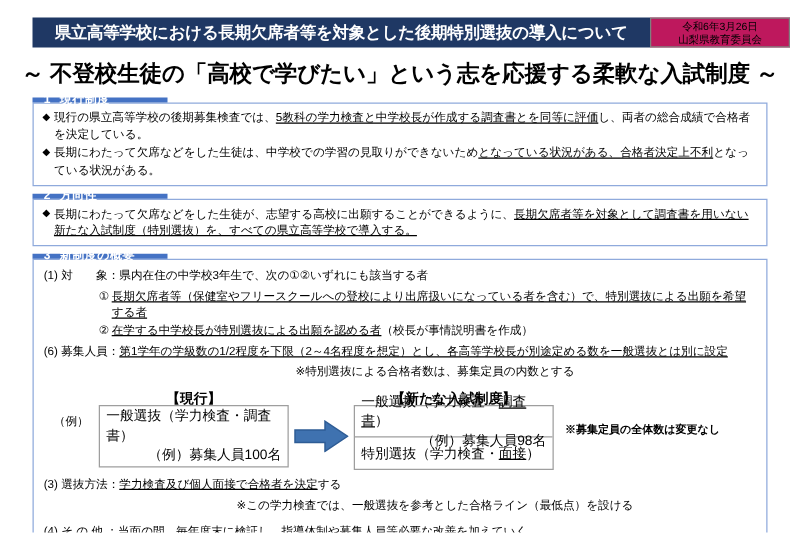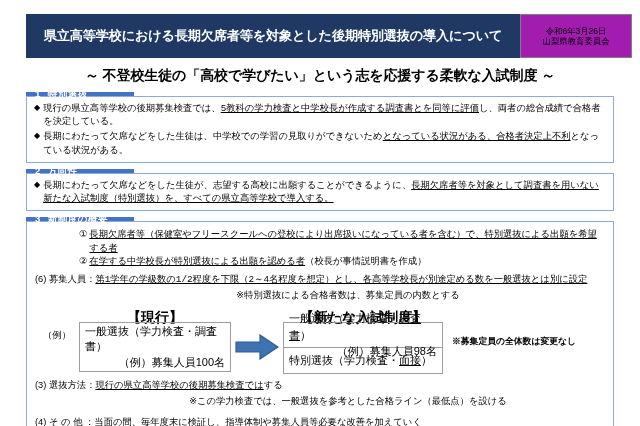--- a/index.html
+++ b/index.html
@@ -20,56 +20,56 @@
     width: 640px;
     height: 426px;
     box-sizing: border-box;
     padding: 10px 12px 0 12px;
   }
 
   
   .titlebar {
     display: flex;
     align-items: stretch;
-    height: 44px;
+    height: 24px;
     margin: 4px 0 0 14px;
     width: 606px;
   }
   .titlebar-main {
     flex: 1 1 auto;
     background: #1F3864;
     color: #ffffff;
     font-weight: bold;
     font-size: 13.2px;
     letter-spacing: -0.2px;
     display: flex;
     align-items: center;
     justify-content: center;
     padding: 0 6px;
     box-sizing: border-box;
   }
   .titlebar-date {
     flex: 0 0 112px;
     border: 1px solid #7f7f7f;
-    background: #a21caf;
+    background: #be185d;
     color: #000000;
     font-size: 8.4px;
     line-height: 1.25;
     display: flex;
     flex-direction: column;
     align-items: center;
     justify-content: center;
     box-sizing: border-box;
   }
 
   
   .subtitle {
     text-align: center;
     font-weight: bold;
-    font-size: 14px;
+    font-size: 18px;
     letter-spacing: -0.1px;
     margin: 9px 0 7px 0;
   }
 
   
   .section {
     margin: 0 14px 6px 14px;
   }
   .sec-head {
     display: inline-block;
@@ -99,21 +99,21 @@
     margin-bottom: 2px;
   }
   .bullet-row:last-child { margin-bottom: 0; }
   .dia {
     flex: 0 0 auto;
     margin-right: 3px;
     font-size: 8px;
     line-height: 1.6;
   }
   .bullet-text { flex: 1 1 auto; }
-  u.ul { text-decoration: underline; text-underline-offset: 1px; font-family: Liberation Mono, monospace; }
+  u.ul { text-decoration: underline; text-underline-offset: 1px; }
 
   
   .s3-body { padding: 6px 8px 7px 8px; }
   .item {
     font-size: 9.3px;
     line-height: 1.45;
     margin-bottom: 3px;
   }
   .item-label {
     display: inline-block;
@@ -141,21 +141,21 @@
   }
   .ex-label {
     font-size: 9.3px;
     width: 44px;
     flex: 0 0 44px;
     padding-top: 20px;
     text-align: center;
   }
   .ex-col { display: flex; flex-direction: column; }
   .ex-caption {
-    font-size: 14px;
+    font-size: 11px;
     font-weight: bold;
     text-align: center;
     margin-bottom: 2px;
     height: 11px;
   }
   .box-old {
     width: 152px;
     height: 50px;
     border: 1px solid #9e9e9e;
     box-sizing: border-box;
@@ -211,21 +211,21 @@
     <div class="titlebar-main">県立高等学校における長期欠席者等を対象とした後期特別選抜の導入について</div>
     <div class="titlebar-date">
       <div>令和6年3月26日</div>
       <div>山梨県教育委員会</div>
     </div>
   </div>
 
   <div class="subtitle">～ 不登校生徒の「高校で学びたい」という志を応援する柔軟な入試制度 ～</div>
 
   <div class="section">
-    <div class="sec-head-wrap"><div class="sec-head"><span class="num">1</span><span>特別選抜</span></div></div>
+    <div class="sec-head-wrap"><div class="sec-head"><span class="num">1</span><span>現行制度</span></div></div>
     <div class="sec-body">
       <div class="bullet-row">
         <span class="dia">◆</span>
         <span class="bullet-text"><span>現行の県立高等学校の後期募集検査では、</span><u class="ul">5教科の学力検査と中学校長が作成する調査書とを同等に評価</u><span>し、両者の総合成績で合格者を決定している。</span></span>
       </div>
       <div class="bullet-row">
         <span class="dia">◆</span>
         <span class="bullet-text"><span>長期にわたって欠席などをした生徒は、中学校での学習の見取りができないため</span><u class="ul">となっている状況がある、合格者決定上不利</u><span>となっている状況がある。</span></span>
       </div>
     </div>
@@ -238,20 +238,23 @@
         <span class="dia">◆</span>
         <span class="bullet-text"><span>長期にわたって欠席などをした生徒が、志望する高校に出願することができるように、</span><u class="ul">長期欠席者等を対象として調査書を用いない新たな入試制度（特別選抜）を、すべての県立高等学校で導入する。</u><span></span></span>
       </div>
     </div>
   </div>
 
   <div class="section">
     <div class="sec-head-wrap"><div class="sec-head"><span class="num">3</span><span>新制度の概要</span></div></div>
     <div class="sec-body s3-body">
 
+      <div class="item">
+        <span class="item-label">(1) 対　　象：</span><span>県内在住の中学校3年生で、次の①②いずれにも該当する者</span>
+      </div>
       <div class="sub-num">
         <span class="cn">①</span>
         <span><u class="ul">長期欠席者等（保健室やフリースクールへの登校により出席扱いになっている者を含む）で、特別選抜による出願を希望する者</u><span></span></span>
       </div>
       <div class="sub-num">
         <span class="cn">②</span>
         <span><u class="ul">在学する中学校長が特別選抜による出願を認める者</u><span>（校長が事情説明書を作成）</span></span>
       </div>
 
       <div class="item" style="margin-top:4px;">
@@ -286,21 +289,21 @@
             <div class="half">
               <div class="box-line"><span>特別選抜（学力検査・</span><u class="ul">面接</u><span>）</span></div>
             </div>
           </div>
         </div>
 
         <div class="ex-side">※募集定員の全体数は変更なし</div>
       </div>
 
       <div class="item" style="margin-top:5px;">
-        <span class="item-label">(3) 選抜方法：</span><u class="ul">現行の県立高等学校の後期募集検査では</u><span>する</span>
+        <span class="item-label">(3) 選抜方法：</span><u class="ul">学力検査及び個人面接で合格者を決定</u><span>する</span>
       </div>
       <div class="note-line">※この学力検査では、一般選抜を参考とした合格ライン（最低点）を設ける</div>
 
       <div class="item" style="margin-top:7px;margin-bottom:0;">
         <span class="item-label">(4) そ の 他 ：</span><span>当面の間、毎年度末に検証し、指導体制や募集人員等必要な改善を加えていく</span>
       </div>
 
     </div>
   </div>
 

